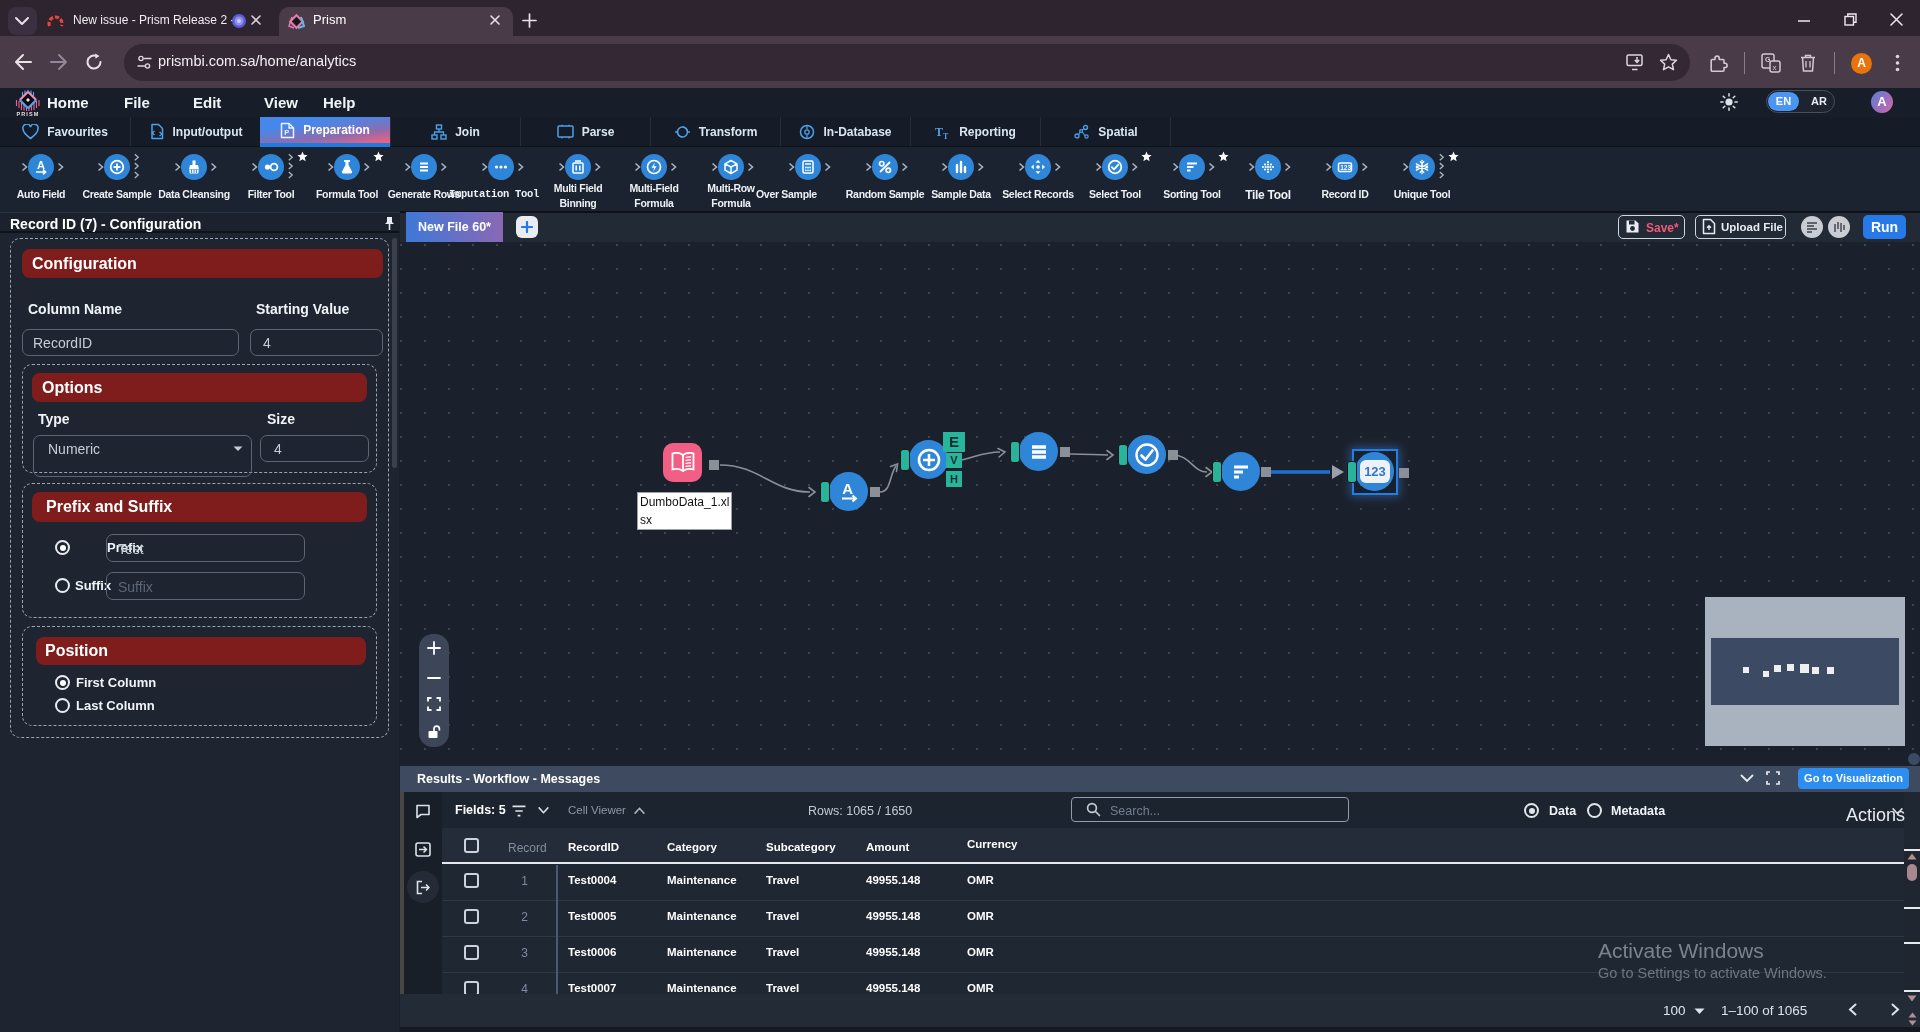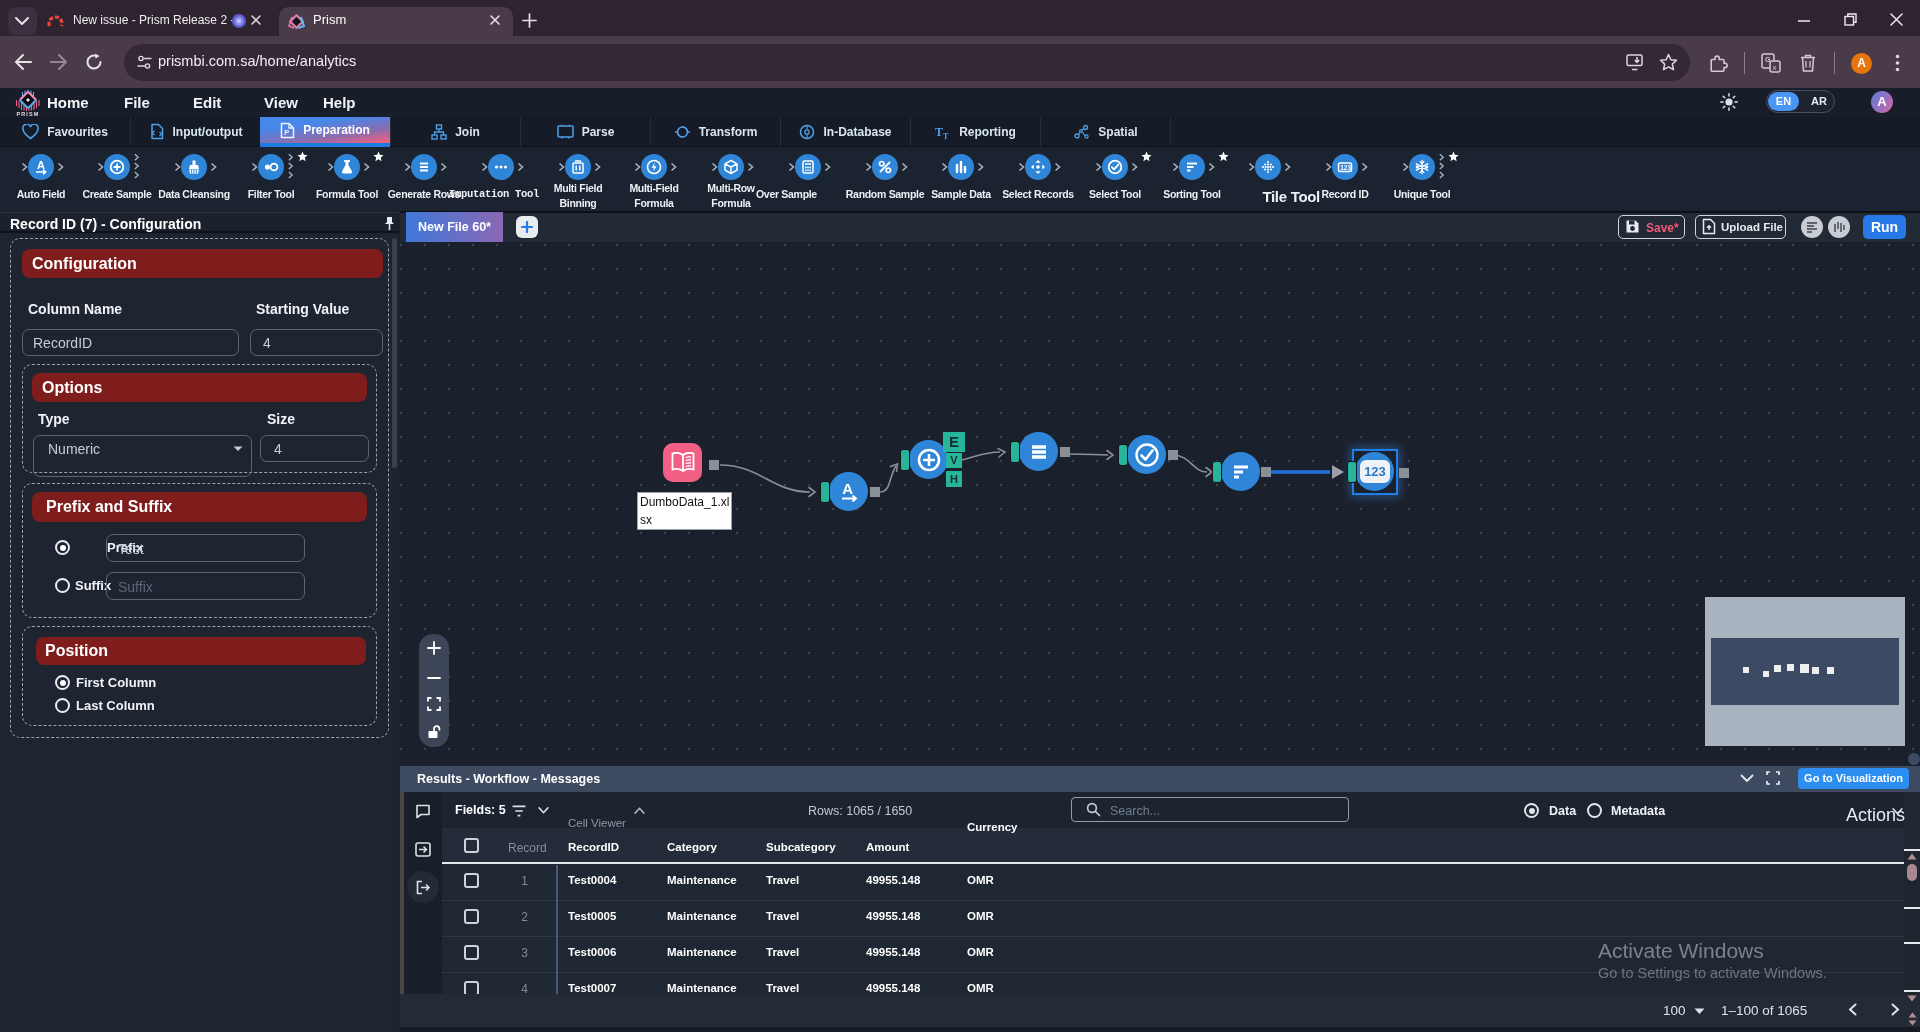--- a/index.html
+++ b/index.html
@@ -492,21 +492,21 @@
           <circle cx="11" cy="10.5" r="1.1"></circle>
           <circle cx="8" cy="13" r="1.1"></circle>
         </g>
       </svg>
       <svg class="abs" style="left:1248px;top:162px" width="7" height="10" viewBox="0 0 7 10">
         <path d="M1.5 1.5 L5.5 5 L1.5 8.5" stroke="#aab2be" stroke-width="1.6" fill="none"></path>
       </svg>
       <svg class="abs" style="left:1284px;top:162px" width="7" height="10" viewBox="0 0 7 10">
         <path d="M1.5 1.5 L5.5 5 L1.5 8.5" stroke="#aab2be" stroke-width="1.6" fill="none"></path>
       </svg>
-      <div class="abs" style="left:1216px;top:188px;width:104px;text-align:right;color:#eef1f5;font-size:15px;font-weight:bold;white-space:nowrap;letter-spacing:-0.3px;">Tile Tool</div>
+      <div class="abs" style="left:1216px;top:188px;width:104px;text-align:center;color:#eef1f5;font-size:12px;font-weight:bold;white-space:nowrap;letter-spacing:-0.3px;">Tile Tool</div>
       <div class="abs" style="left:1332px;top:154px;width:26px;height:26px;border-radius:50%;background:#2f86d8;"></div>
       <svg class="abs" style="left:1337px;top:159px" width="16" height="16" viewBox="0 0 16 16">
         <rect x="1.5" y="4" width="13" height="8.5" rx="1.5" fill="none" stroke="#fff" stroke-width="1.5"></rect>
         <text x="3.2" y="10.8" font-size="6.5" font-weight="bold" fill="#fff" font-family="Liberation Sans">123</text>
       </svg>
       <svg class="abs" style="left:1325px;top:162px" width="7" height="10" viewBox="0 0 7 10">
         <path d="M1.5 1.5 L5.5 5 L1.5 8.5" stroke="#aab2be" stroke-width="1.6" fill="none"></path>
       </svg>
       <svg class="abs" style="left:1361px;top:162px" width="7" height="10" viewBox="0 0 7 10">
         <path d="M1.5 1.5 L5.5 5 L1.5 8.5" stroke="#aab2be" stroke-width="1.6" fill="none"></path>
@@ -736,21 +736,21 @@
     </svg>
 
 <div class="abs" style="left:442px;top:792px;width:1462px;height:36px;background:#1c242f;"></div>
 <div class="abs" style="left:455px;top:803px;color:#fff;font-size:12.5px;font-weight:bold;">Fields: 5</div>
 <svg class="abs" style="left:511px;top:805px" width="16" height="12" viewBox="0 0 16 13">
       <path d="M1 1.5 H15 M4 6.5 H12 M6.5 11.5 H9.5" stroke="#dde2e8" stroke-width="1.7"></path>
     </svg>
 <svg class="abs" style="left:538px;top:807px" width="11" height="7" viewBox="0 0 12 8">
       <path d="M1 1 L6 6.5 L11 1" stroke="#dde2e8" stroke-width="1.7" fill="none" stroke-linecap="round"></path>
     </svg>
-<div class="abs" style="left:568px;top:804px;color:#8e98a8;font-size:11.5px;margin-top:13px;">Cell Viewer</div>
+<div class="abs" style="left:568px;top:804px;color:#8e98a8;font-size:11.5px;">Cell Viewer</div>
 <svg class="abs" style="left:634px;top:807px" width="11" height="7" viewBox="0 0 12 8">
       <path d="M1 7 L6 1.5 L11 7" stroke="#aeb6c2" stroke-width="1.7" fill="none" stroke-linecap="round"></path>
     </svg>
 <div class="abs" style="left:808px;top:804px;color:#c3cad4;font-size:12.5px;">Rows: 1065 / 1650</div>
 <div class="abs" style="left:1071px;top:797px;width:278px;height:25px;border:1px solid #939cab;border-radius:4px;"></div>
 <svg class="abs" style="left:1086px;top:802px" width="15" height="15" viewBox="0 0 15 15">
       <circle cx="6" cy="6" r="4.4" fill="none" stroke="#c3cad4" stroke-width="1.7"></circle>
       <path d="M9.5 9.5 L13.5 13.5" stroke="#c3cad4" stroke-width="1.7" stroke-linecap="round"></path>
     </svg>
 <div class="abs" style="left:1110px;top:804px;color:#737e8e;font-size:12.5px;">Search...</div>
@@ -764,21 +764,21 @@
       <path d="M1 1 L6 6.5 L11 1" stroke="#dde2e8" stroke-width="1.7" fill="none" stroke-linecap="round"></path>
     </svg>
 
 <div class="abs" style="left:442px;top:828px;width:1462px;height:36px;background:#242c3a;border-bottom:2px solid #e6e9ee;"></div>
 <div class="cb" style="left:464px;top:838px;"></div>
 <div class="abs" style="left:508px;top:841px;color:#828da0;font-size:12px;">Record</div>
 <div class="cell" style="left:568px;top:841px;">RecordID</div>
 <div class="cell" style="left:667px;top:841px;">Category</div>
 <div class="cell" style="left:766px;top:841px;">Subcategory</div>
 <div class="cell" style="left:866px;top:841px;">Amount</div>
-<div class="cell" style="left:967px;top:821px;">Currency</div>
+<div class="cell" style="left:967px;top:838px;">Currency</div>
 
 <div class="trow" style="top:865px;"></div>
 <div class="trow" style="top:901px;"></div>
 <div class="trow" style="top:937px;"></div>
 <div class="abs" style="left:442px;top:973px;width:1462px;height:21px;background:#1f2733;"></div>
 <div id="rows">
       <div class="cb" style="left:464px;top:873px;"></div>
       <div class="abs" style="left:508px;top:874px;width:20px;text-align:right;color:#7f8ca0;font-size:12px;">1</div>
       <div class="abs" style="left:556px;top:865px;width:2px;height:36px;background:#4a5a74;"></div>
       <div class="abs cellb" style="left:568px;top:874px;">Test0004</div>

